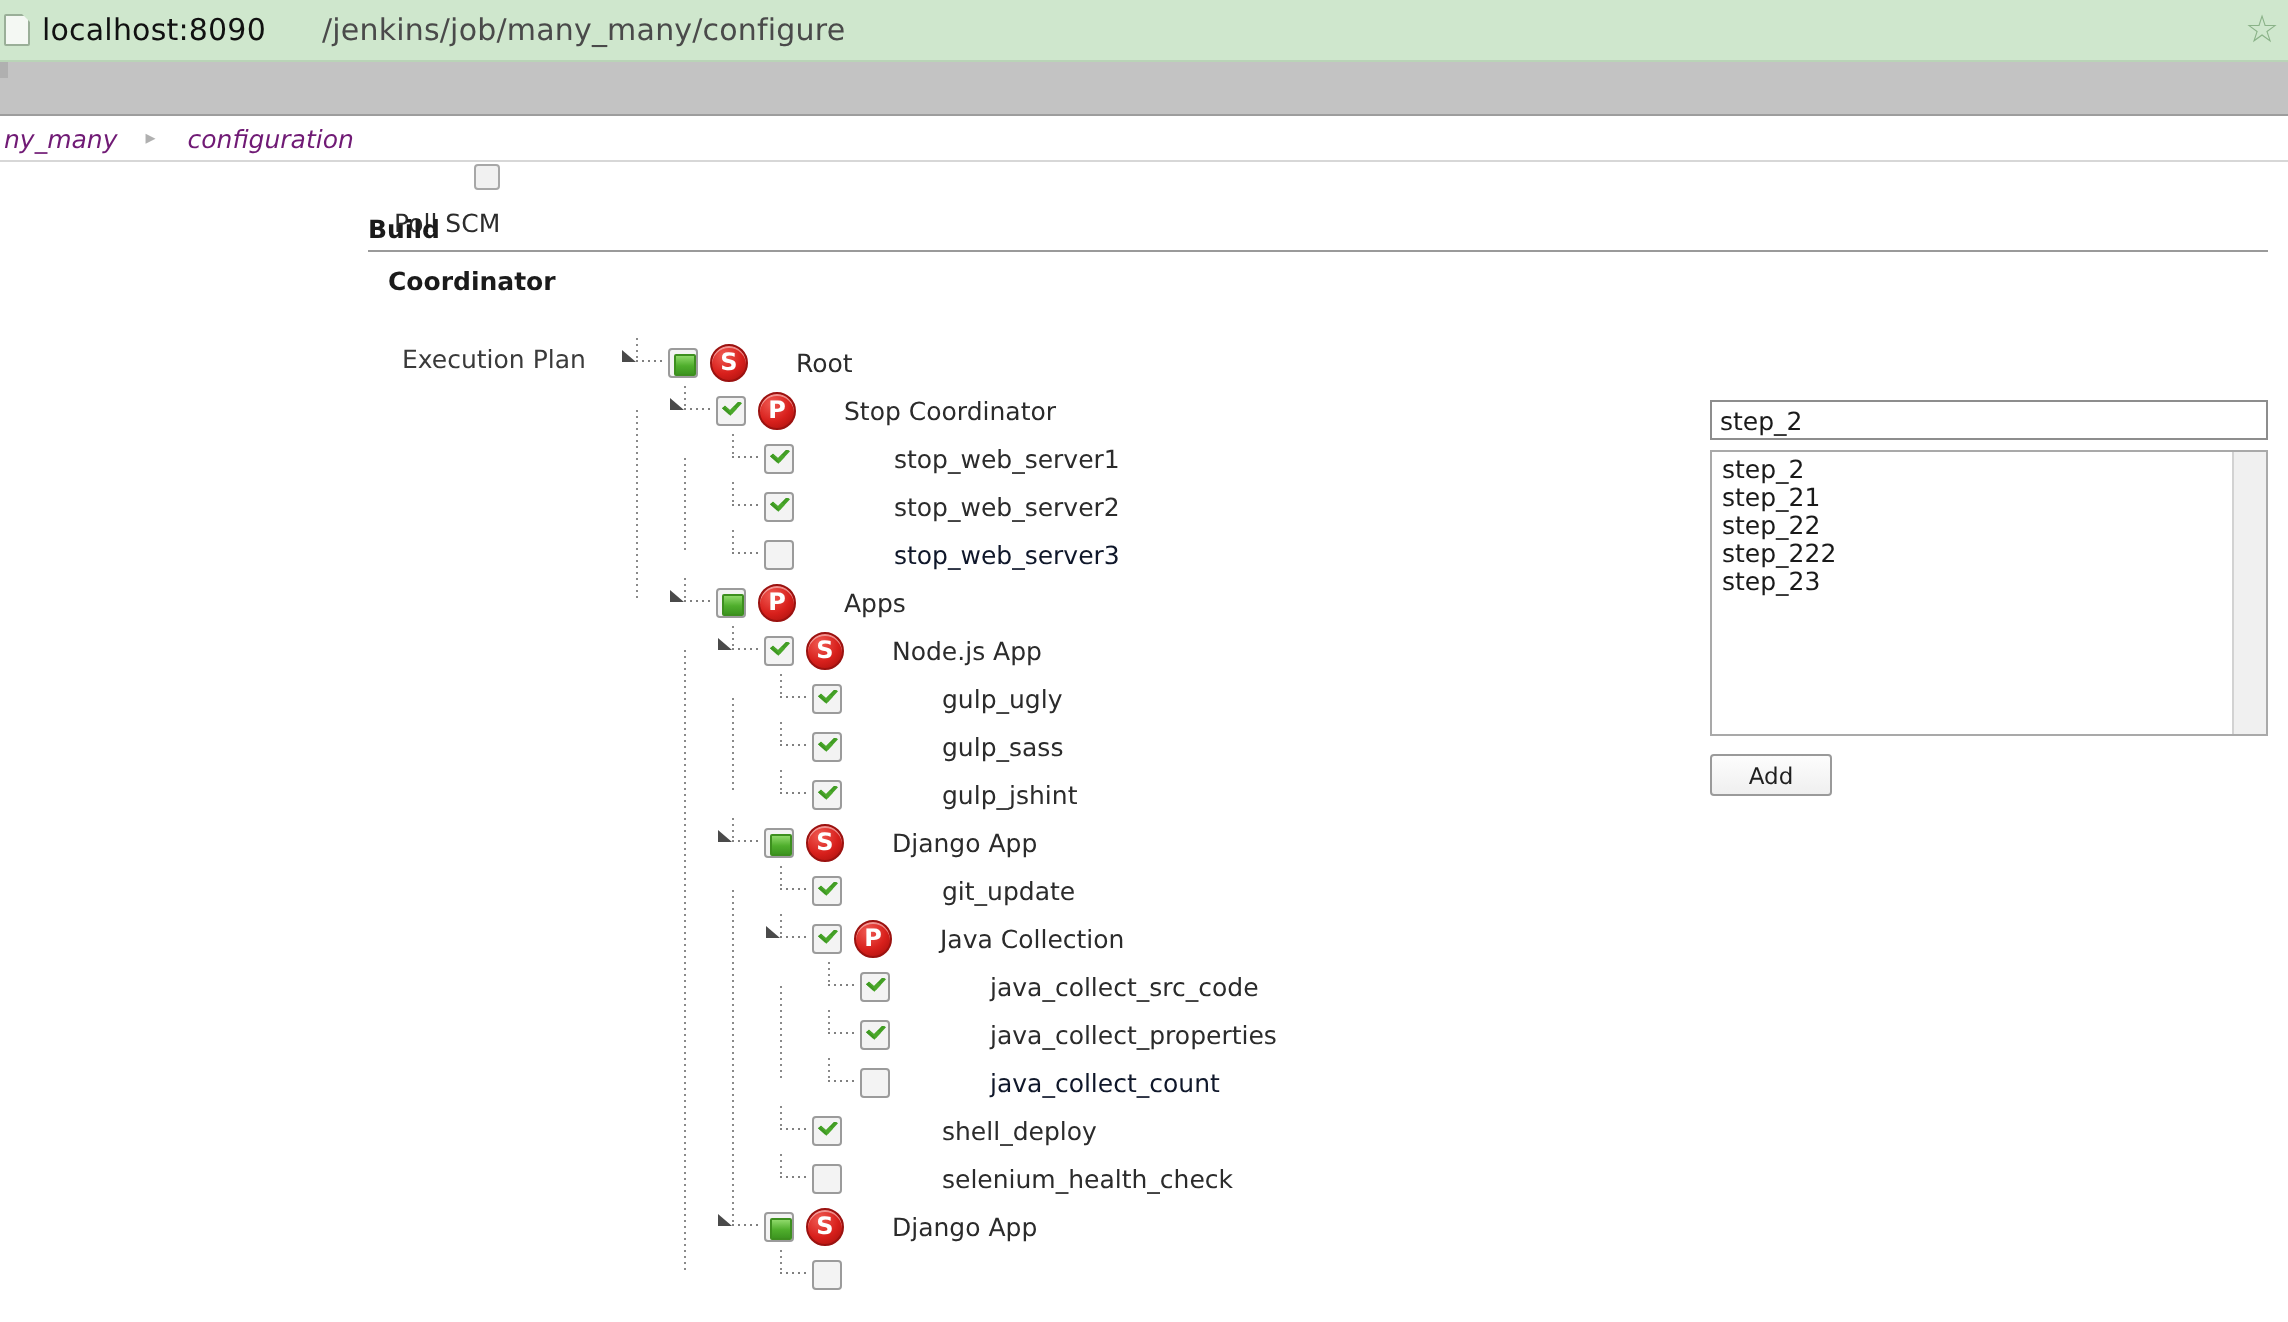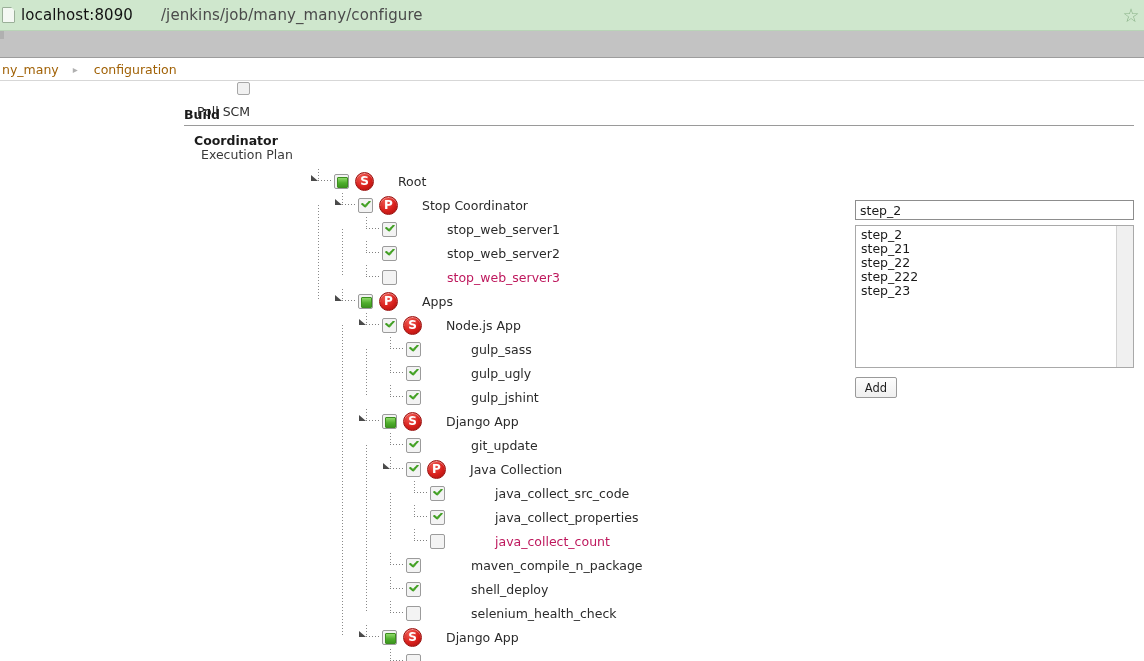--- a/index.html
+++ b/index.html
@@ -60,21 +60,21 @@
 
   
   .breadcrumb {
     position: absolute; left: 0; top: 58px;
     width: 1144px; height: 23px;
     background: #ffffff;
     border-bottom: 1px solid #d7d7d7;
     display: flex; align-items: center;
     font-size: 12.5px; color: #333;
   }
-  .crumb { color: #a16207; padding: 0 2px; cursor: pointer; }
+  .crumb { color: #701a75; padding: 0 2px; cursor: pointer; font-style: italic; }
   .crumb-sep { color: #b0b0b0; font-size: 10px; margin: 0 14px 0 12px; }
 
   
   .content {
     position: absolute; left: 0; top: 81px;
     width: 1144px; height: 580px;
     background: #ffffff;
     font-size: 12.5px; color: #333;
   }
 
@@ -101,21 +101,21 @@
   .section-build .rule {
     border-bottom: 1px solid #9a9a9a;
     margin-top: 1px; width: 950px;
   }
 
   .coordinator-title {
     position: absolute; left: 194px; top: 52px;
     font-size: 12.5px; font-weight: bold; color: #1b1b1b;
   }
   .execplan-label {
-    position: absolute; left: 201px; top: 66px;
+    position: absolute; left: 201px; top: 91px;
     font-size: 12.5px; color: #3a3a3a;
   }
 
   
   .tree {
     position: absolute; left: 0; top: 88px;
     width: 840px;
   }
   .tree-row {
     position: relative;
@@ -222,21 +222,21 @@
     content: ""; position: absolute;
     left: 3px; top: 3px; right: 3px; bottom: 3px;
     border-left: 1px solid rgba(255,255,255,.35);
     border-radius: 0 90% 0 90%;
   }
   .leaf-grey .leaf-shape {
     background: linear-gradient(135deg,#dcdcdc 0%,#b9b9b9 55%,#a6a6a6 100%);
   }
 
   .nlabel { font-size: 12.5px; color: #2b2b2b; margin-left: 16px; }
-  .nlabel.dim { color: #be185d; }
+  .nlabel.dim { color: #0f172a; }
 
   
   .right-panel {
     position: absolute; left: 855px; top: 119px;
     width: 279px;
   }
   .step-input {
     display: block;
     width: 279px; height: 20px;
     border: 1px solid #8d8d8d;
@@ -260,21 +260,21 @@
     cursor: default;
   }
   .list-scrollbar {
     position: absolute; right: 0; top: 0;
     width: 17px; height: 100%;
     background: #f0f0f0;
     border-left: 1px solid #d2d2d2;
   }
   .add-button {
     margin-top: 9px;
-    width: 42px; height: 21px;
+    width: 61px; height: 21px;
     border: 1px solid #9a9a9a;
     border-radius: 2px;
     background: linear-gradient(to bottom,#fdfdfd 0%,#efefef 100%);
     font-family: "DejaVu Sans","Liberation Sans",sans-serif;
     font-size: 11.5px; color: #1f1f1f;
     cursor: pointer;
   }
 </style>
 </head>
 <body>
@@ -392,31 +392,31 @@
         <span class="nlabel">Node.js App</span>
       </div>
       <div class="tree-row">
         <span class="indent" style="width: 382px;"></span>
         <span class="connector">
           <span class="dash"></span>
           <span class="vstub"></span>
         </span>
         <span class="cb checked"></span>
         <span class="nicon leaf"><span class="leaf-shape"></span></span>
+        <span class="nlabel">gulp_ugly</span>
+      </div>
+      <div class="tree-row">
+        <span class="indent" style="width: 382px;"></span>
+        <span class="connector">
+          <span class="dash"></span>
+          <span class="vstub"></span>
+        </span>
+        <span class="cb checked"></span>
+        <span class="nicon leaf"><span class="leaf-shape"></span></span>
         <span class="nlabel">gulp_sass</span>
-      </div>
-      <div class="tree-row">
-        <span class="indent" style="width: 382px;"></span>
-        <span class="connector">
-          <span class="dash"></span>
-          <span class="vstub"></span>
-        </span>
-        <span class="cb checked"></span>
-        <span class="nicon leaf"><span class="leaf-shape"></span></span>
-        <span class="nlabel">gulp_ugly</span>
       </div>
       <div class="tree-row">
         <span class="indent" style="width: 382px;"></span>
         <span class="connector">
           <span class="dash"></span>
           <span class="vstub"></span>
         </span>
         <span class="cb checked"></span>
         <span class="nicon leaf"><span class="leaf-shape"></span></span>
         <span class="nlabel">gulp_jshint</span>
@@ -475,30 +475,20 @@
       </div>
       <div class="tree-row">
         <span class="indent" style="width: 406px;"></span>
         <span class="connector">
           <span class="dash"></span>
           <span class="vstub"></span>
         </span>
         <span class="cb checked-grey"></span>
         <span class="nicon leaf leaf-grey"><span class="leaf-shape"></span></span>
         <span class="nlabel dim">java_collect_count</span>
-      </div>
-      <div class="tree-row">
-        <span class="indent" style="width: 382px;"></span>
-        <span class="connector">
-          <span class="dash"></span>
-          <span class="vstub"></span>
-        </span>
-        <span class="cb checked"></span>
-        <span class="nicon leaf"><span class="leaf-shape"></span></span>
-        <span class="nlabel">maven_compile_n_package</span>
       </div>
       <div class="tree-row">
         <span class="indent" style="width: 382px;"></span>
         <span class="connector">
           <span class="dash"></span>
           <span class="vstub"></span>
         </span>
         <span class="cb checked"></span>
         <span class="nicon leaf"><span class="leaf-shape"></span></span>
         <span class="nlabel">shell_deploy</span>

